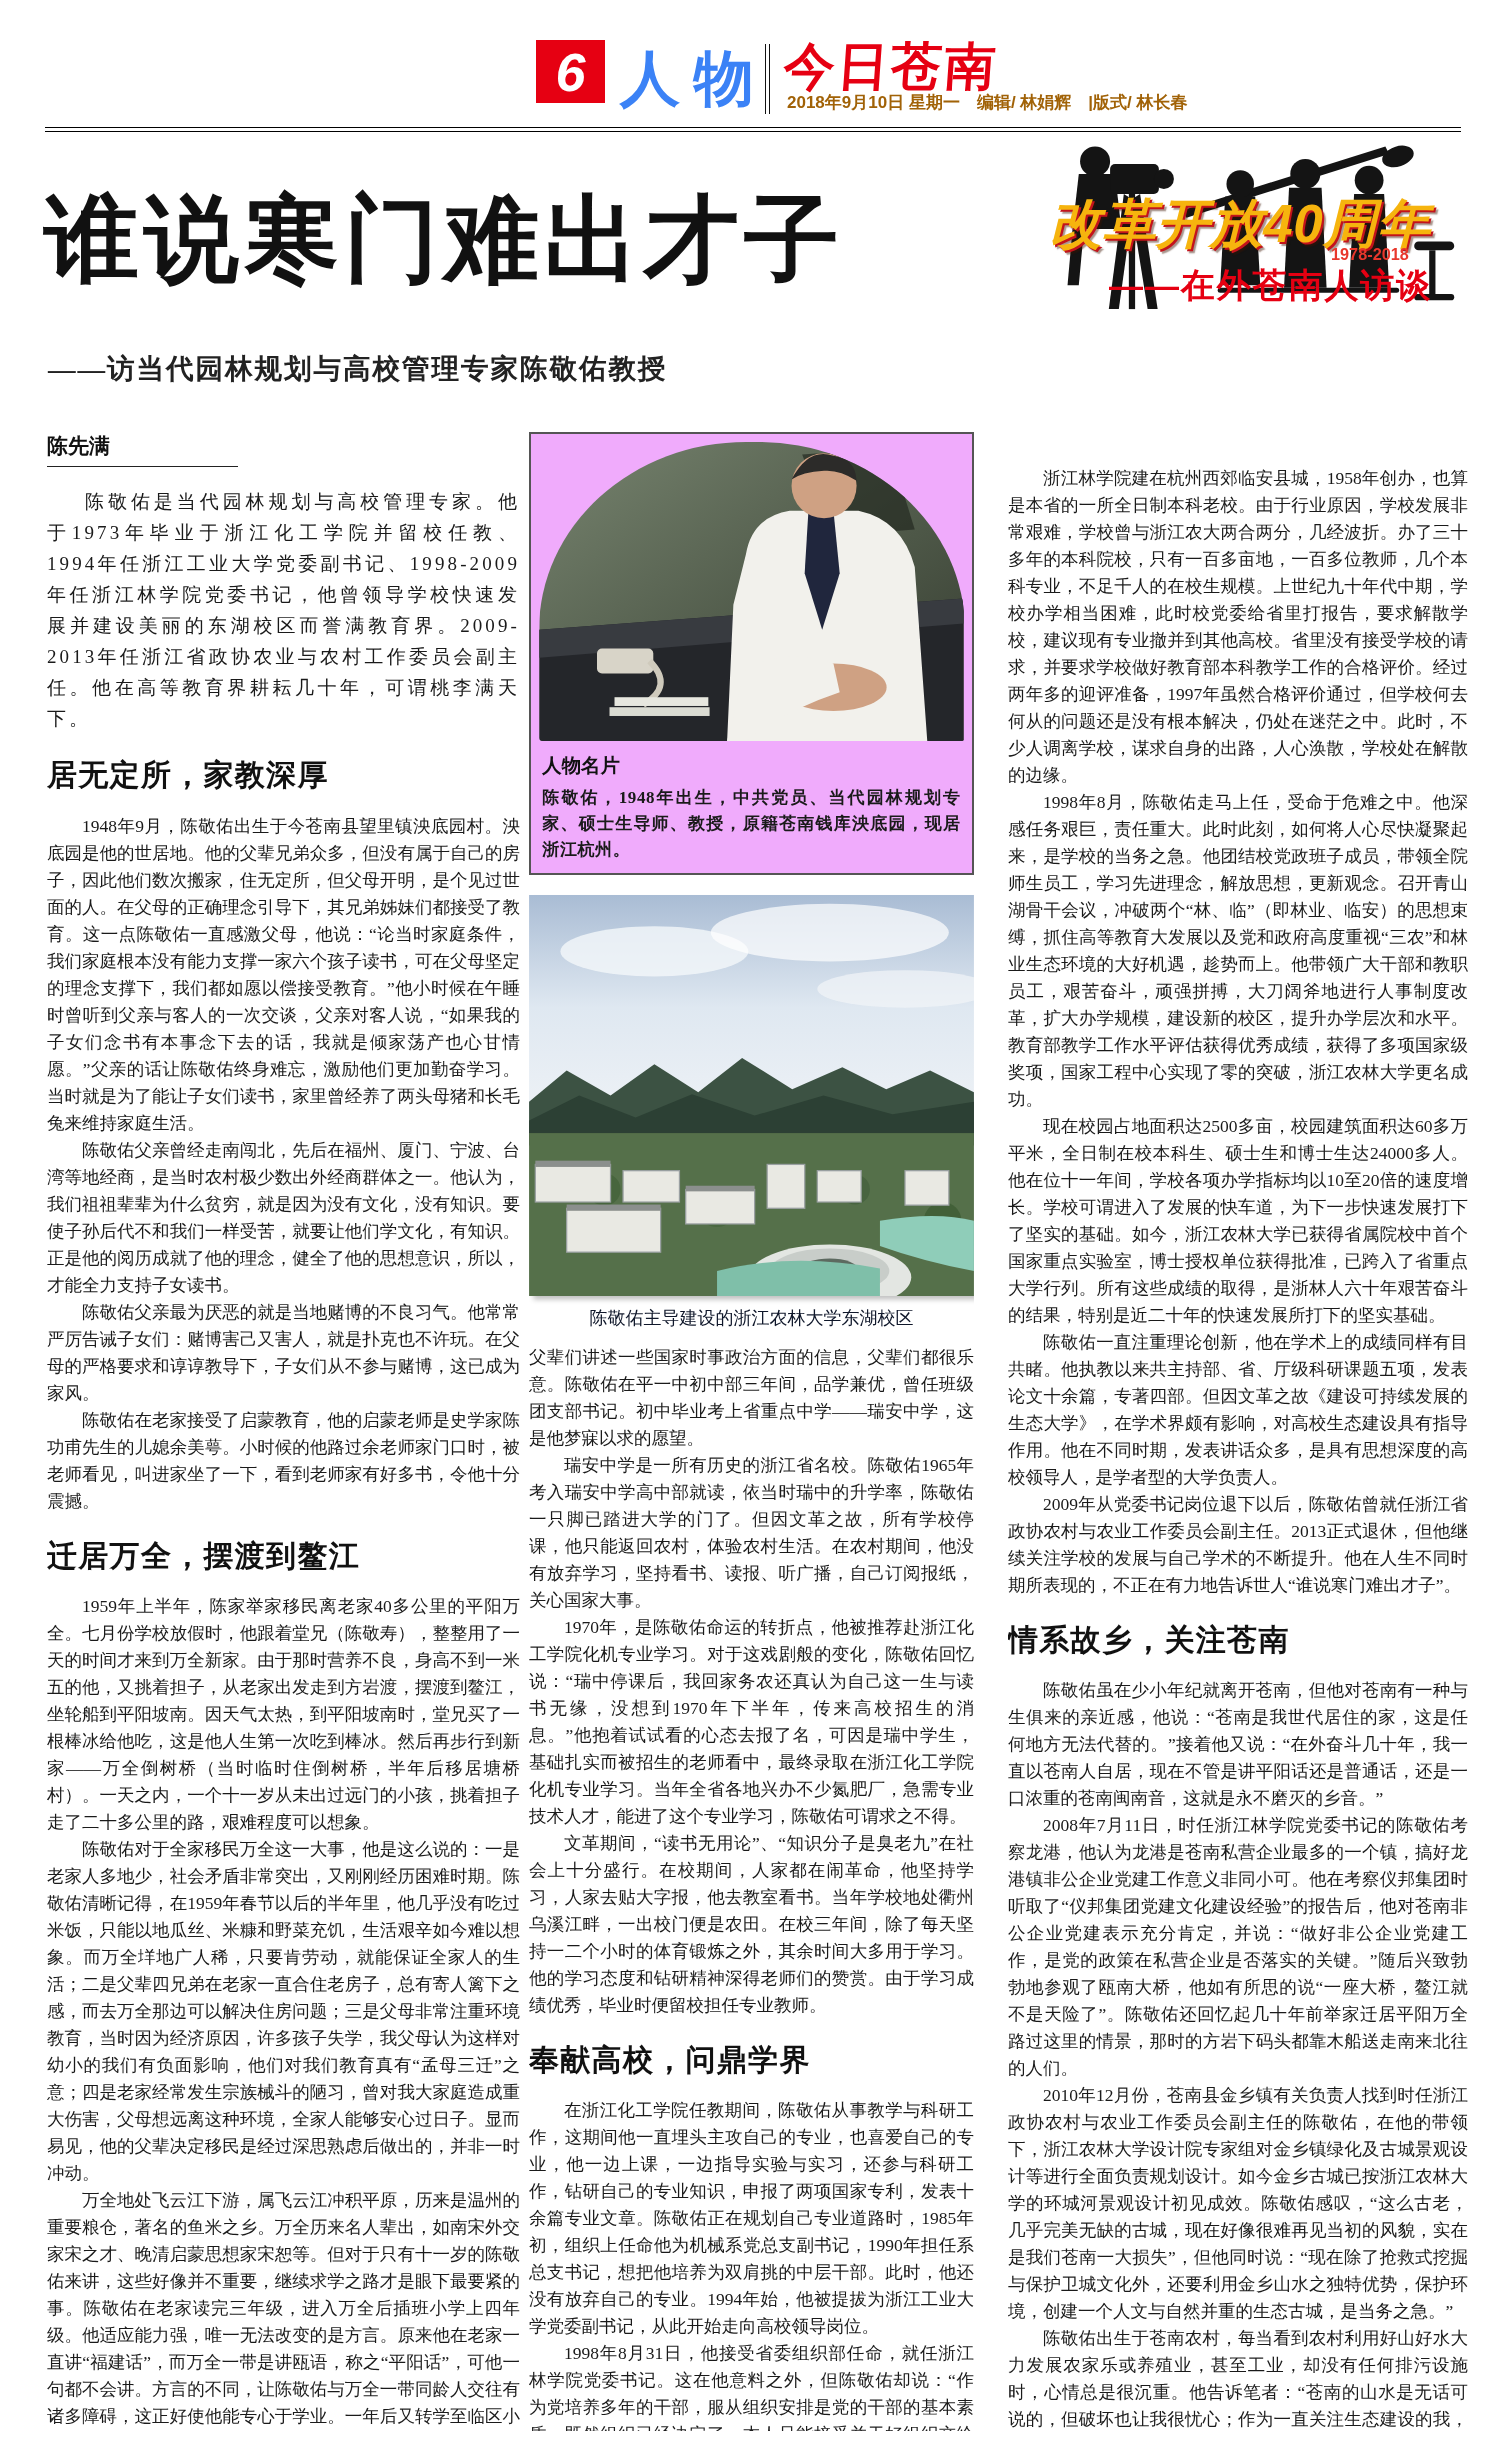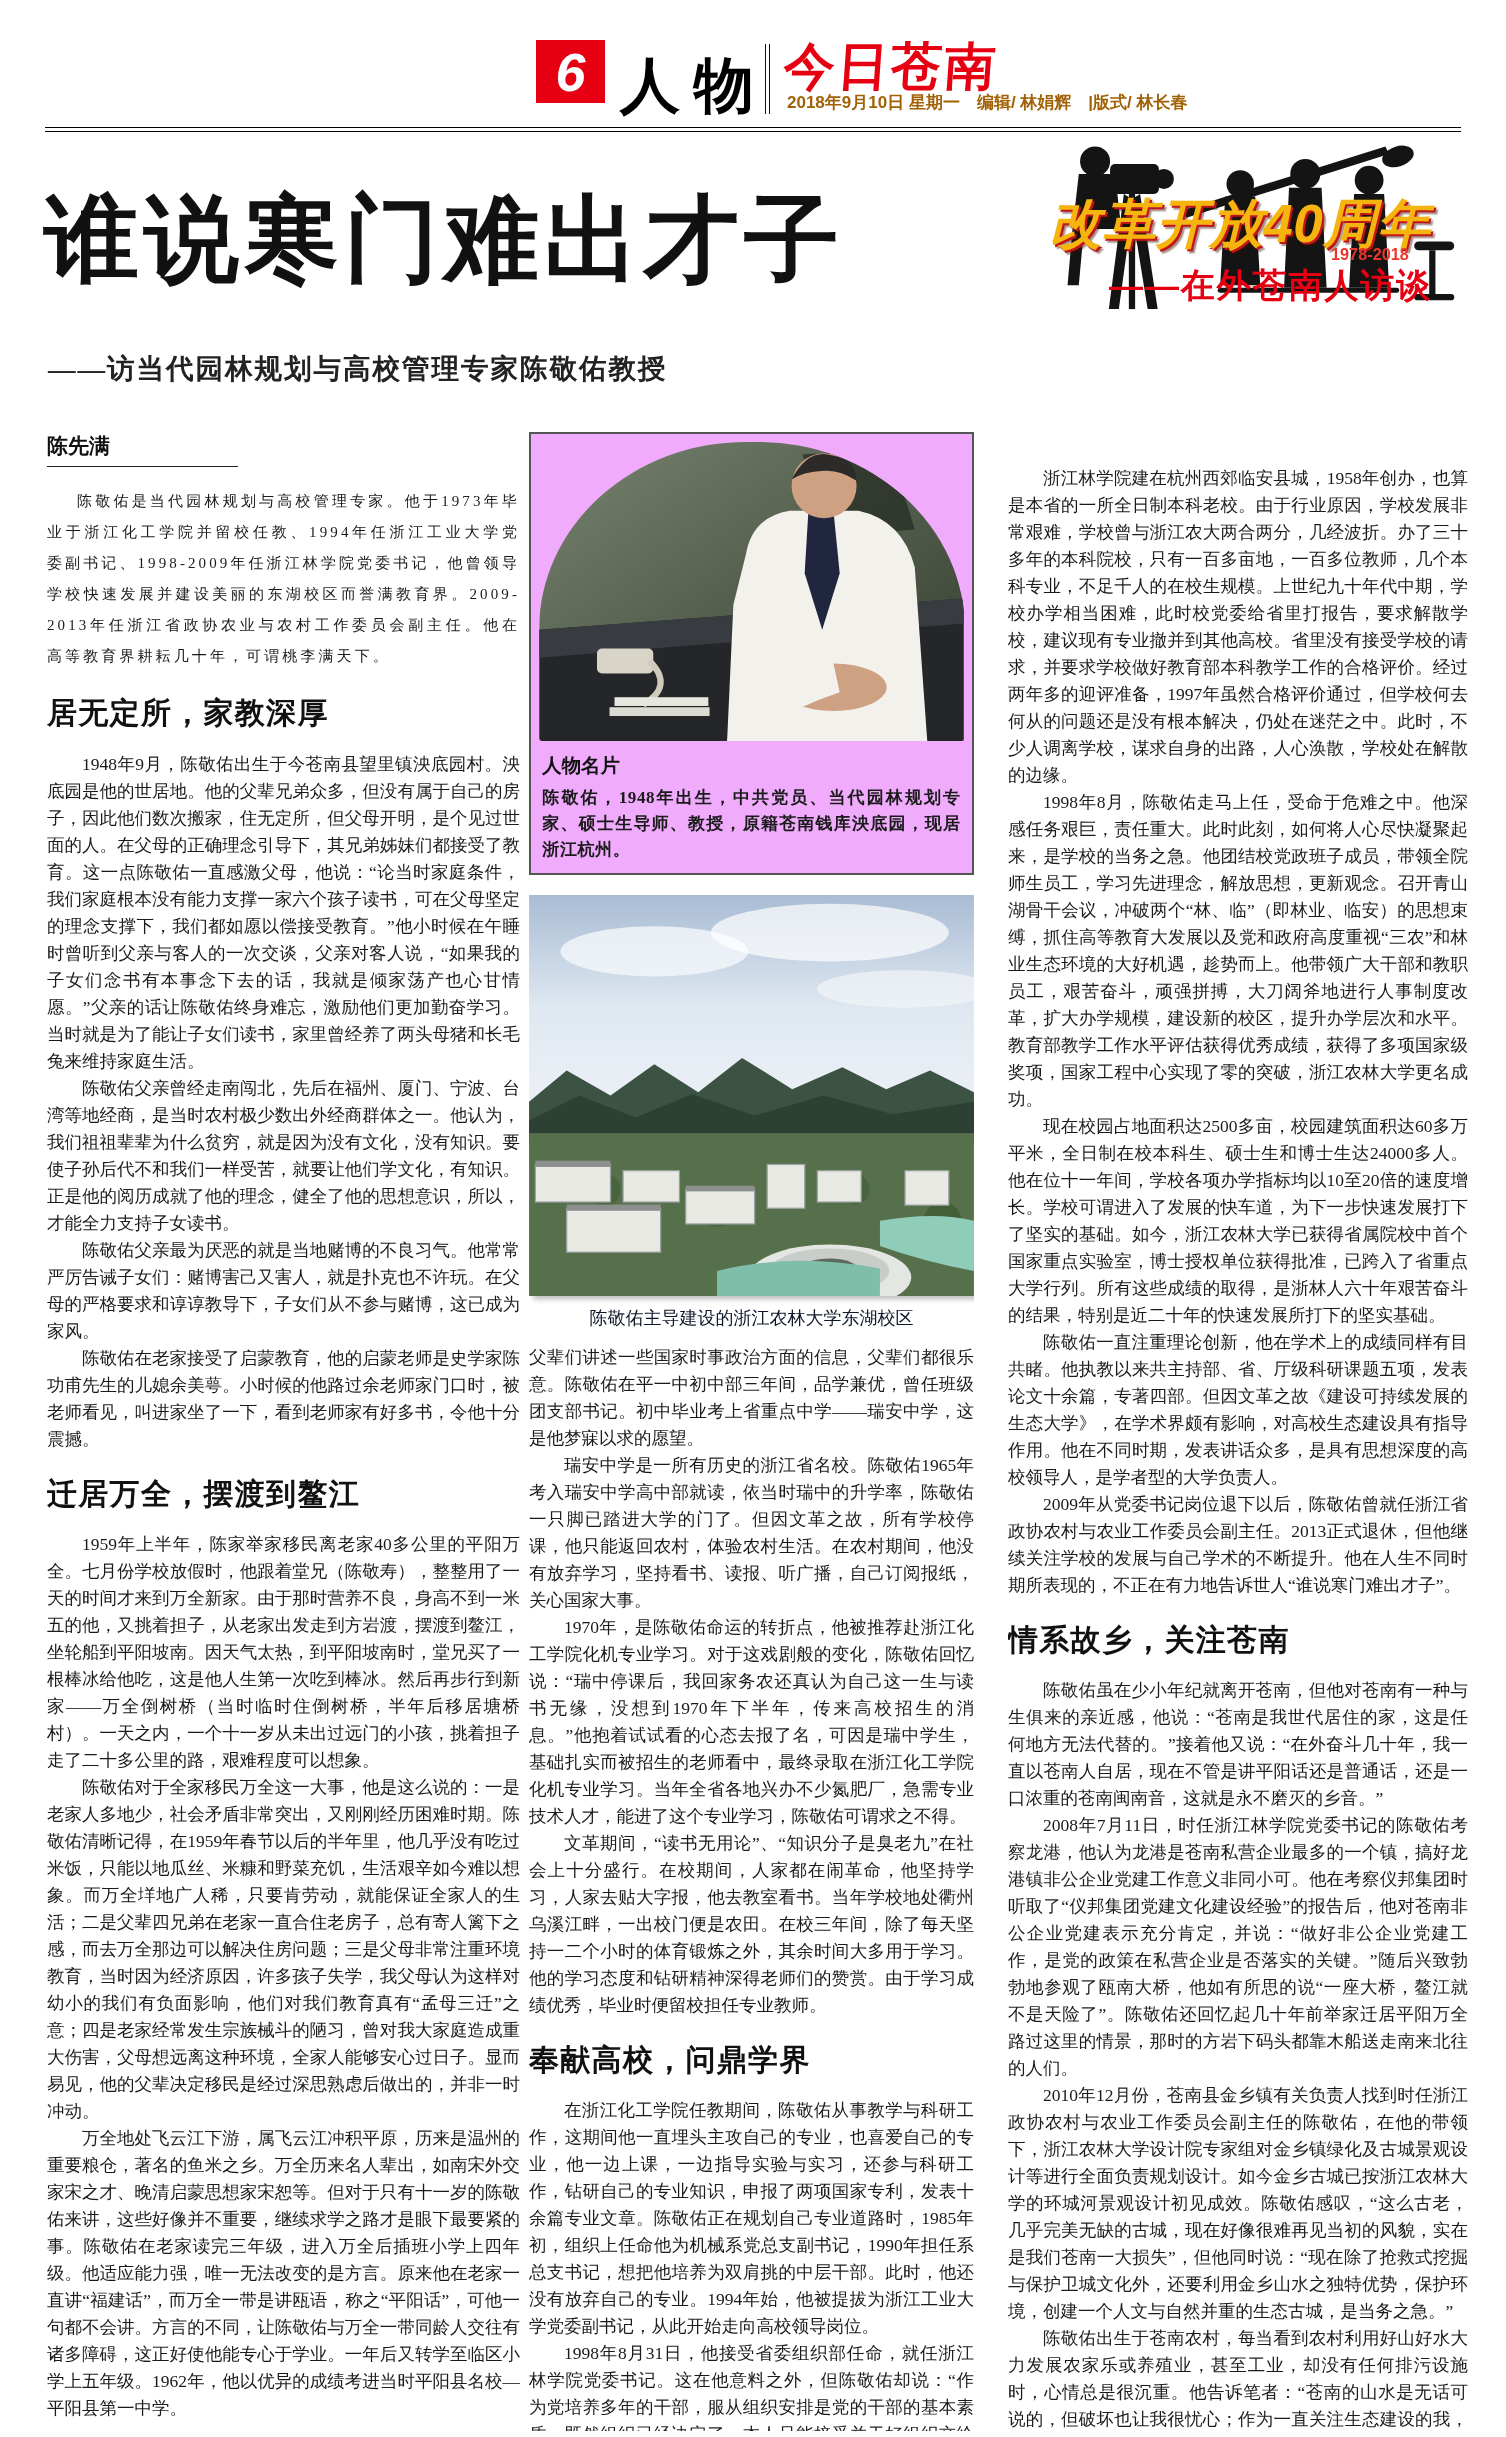--- a/index.html
+++ b/index.html
@@ -2,22 +2,22 @@
 <html style="font-size:10px"><head>
 <meta charset="utf-8">
 <style>
   html,body{margin:0;padding:0;background:#e8e8e8;}
   .page{position:relative;width:1506px;height:2438px;background:#ffffff;overflow:hidden;
         font-family:"Liberation Serif","DejaVu Serif",serif;color:#1a1a1a;}
   
   .pageno-box{position:absolute;left:536px;top:40px;width:69px;height:63px;background:#e60012;
               display:flex;align-items:center;justify-content:center;}
   .pageno-box span{color:#fff;font:italic 900 54px "Liberation Sans","DejaVu Sans",sans-serif;}
-  .section-name{position:absolute;left:620px;top:46px;font:900 60px "Liberation Sans","DejaVu Sans",sans-serif;
-                color:#000000;letter-spacing:13.8px;}
+  .section-name{position:absolute;left:620px;top:39px;font:900 60px "Liberation Sans","DejaVu Sans",sans-serif;
+                color:#3b82f6;letter-spacing:13.8px;}
   .vsep{position:absolute;left:765px;top:44px;height:70px;width:2.5px;
         border-left:1.3px solid #111;border-right:0.6px solid #111;}
   .masthead{position:absolute;left:784px;top:33px;font:900 51px "Liberation Sans","DejaVu Sans",sans-serif;
             color:#e60012;letter-spacing:2.5px;transform:skewX(-4deg);}
   .dateline{position:absolute;left:787px;top:91px;font:700 17px "Liberation Sans","DejaVu Sans",sans-serif;color:#a16207;}
   .header-rule{position:absolute;left:45px;right:45px;top:127px;height:3.1px;
                border-top:1.3px solid #000;border-bottom:0.6px solid #000;}
   
   .badge{position:absolute;left:1035px;top:135px;width:443px;height:183px;}
   .badge svg{position:absolute;left:0;top:0;}
@@ -32,21 +32,21 @@
             color:#111;letter-spacing:5px;white-space:nowrap;}
   .subhead{position:absolute;left:48px;top:338px;font:700 27.6px "Liberation Serif","DejaVu Serif",serif;
            color:#222;letter-spacing:1.9px;white-space:nowrap;margin-top:12px;}
   
   .col{position:absolute;top:432px;overflow:hidden;}
   .col1{left:47px;width:473px;height:1998px;}
   .col2{left:529px;width:445px;height:1999px;}
   .col3{left:1008px;top:465px;width:460px;height:1967px;}
   .byline{font:700 21px "Liberation Sans","DejaVu Sans",sans-serif;color:#111;}
   .byline-rule{width:191px;border-bottom:1.9px solid #222;margin:6.3px 0 19px 0;}
-  .intro{font-size:15px;line-height:31px;letter-spacing:3.1px;text-align:justify;margin:0 0 16.3px 0;text-indent:2em;}
+  .intro{font-size:19px;line-height:31px;letter-spacing:3.1px;text-align:justify;margin:0 0 16.3px 0;text-indent:2em;}
   .section-heading{margin:21px 0 16.3px 0;font:900 30px "Liberation Sans","DejaVu Sans",sans-serif;
                    color:#111;letter-spacing:1.3px;}
   .para{margin:0;font-size:17.5px;line-height:27px;text-align:justify;text-indent:2em;}
   .first-cont .para:first-child{text-indent:0;}
   
   .card{border:2.5px double #555;padding:7.5px 7.5px 10px 7.5px;background:#f0abfc;}
   .portrait-wrap{width:100%;height:299px;overflow:hidden;border-radius:207px 207px 3.8px 3.8px / 188px 188px 3.8px 3.8px;}
   .portrait-wrap svg{display:block;}
   .card-label{font:800 19.4px "Liberation Sans","DejaVu Sans",sans-serif;margin:11.3px 3.8px 6.3px 3.8px;color:#111;}
   .card-text{margin:0 3.8px;font-size:17px;line-height:26px;text-align:justify;letter-spacing:0.6px;font-weight:bold;}

